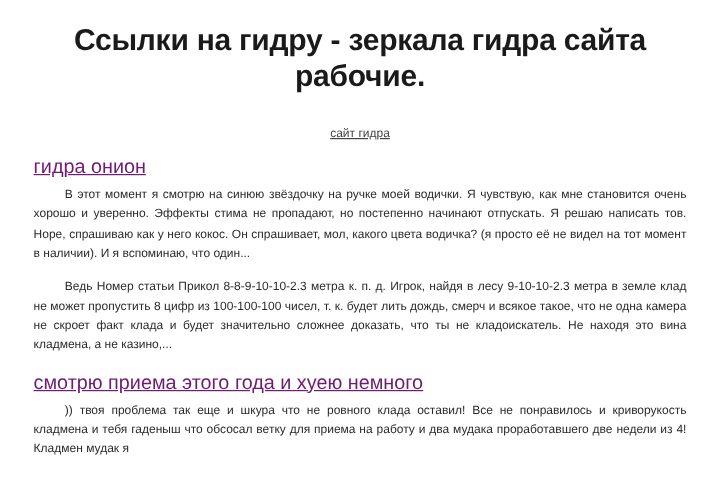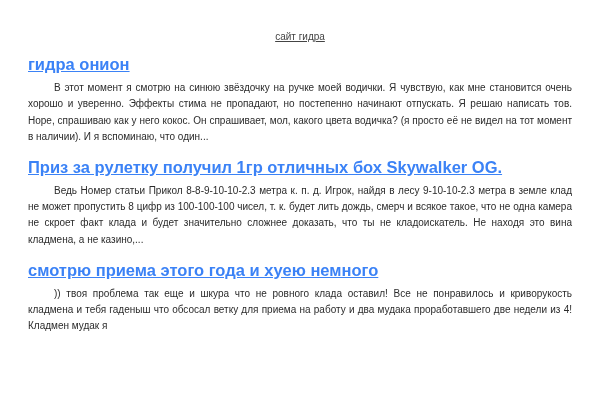--- a/index.html
+++ b/index.html
@@ -25,39 +25,39 @@
     font-size: 25px;
     line-height: 1.18;
     font-weight: bold;
     text-align: center;
     color: #1a1a1a;
     margin: 6px 0 0 0;
     letter-spacing: -0.2px;
   }
   .subtitle-link-row {
     text-align: center;
-    margin-top: 12px;
+    margin-top: 22px;
     margin-bottom: 6px;
   }
   .subtitle-link {
     font-size: 10px;
     color: #444444;
     text-decoration: underline;
     cursor: pointer;
   }
   .article {
     margin-top: 10px;
   }
   .article + .article {
     margin-top: 12px;
   }
   .article-title {
     font-size: 16.5px;
-    font-weight: bold;
-    color: #3b82f6;
+    font-weight: normal;
+    color: #701a75;
     text-decoration: underline;
     line-height: 1.22;
     cursor: pointer;
     display: inline;
   }
   .article-title-wrap {
     margin: 0 0 6px 0;
   }
   .article-body {
     font-size: 10px;
@@ -69,36 +69,34 @@
   }
   .article-body.no-indent {
     text-indent: 26px;
   }
 </style>
 </head>
 <body>
 
 <div class="page">
 
+  <h1 class="page-title">Ссылки на гидру - зеркала гидра сайта рабочие.</h1>
 
   <div class="subtitle-link-row">
     <a class="subtitle-link">сайт гидра</a>
   </div>
 
   <div class="article">
     <div class="article-title-wrap">
       <a class="article-title">гидра онион</a>
     </div>
     <p class="article-body">В этот момент я смотрю на синюю звёздочку на ручке моей водички. Я чувствую, как мне становится очень хорошо и уверенно. Эффекты стима не пропадают, но постепенно начинают отпускать. Я решаю написать тов. Норе, спрашиваю как у него кокос. Он спрашивает, мол, какого цвета водичка? (я просто её не видел на тот момент в наличии). И я вспоминаю, что один...</p>
   </div>
 
   <div class="article">
-    <div class="article-title-wrap">
-      <a class="article-title">Приз за рулетку получил 1гр отличных бох Skywalker OG.</a>
-    </div>
     <p class="article-body">Ведь Номер статьи Прикол 8-8-9-10-10-2.3 метра к. п. д. Игрок, найдя в лесу 9-10-10-2.3 метра в земле клад не может пропустить 8 цифр из 100-100-100 чисел, т. к. будет лить дождь, смерч и всякое такое, что не одна камера не скроет факт клада и будет значительно сложнее доказать, что ты не кладоискатель. Не находя это вина кладмена, а не казино,...</p>
   </div>
 
   <div class="article">
     <div class="article-title-wrap">
       <a class="article-title">смотрю приема этого года и хуею немного</a>
     </div>
     <p class="article-body no-indent">)) твоя проблема так еще и шкура что не ровного клада оставил! Все не понравилось и криворукость кладмена и тебя гаденыш что обсосал ветку для приема на работу и два мудака проработавшего две недели из 4! Кладмен мудак я</p>
   </div>
 

